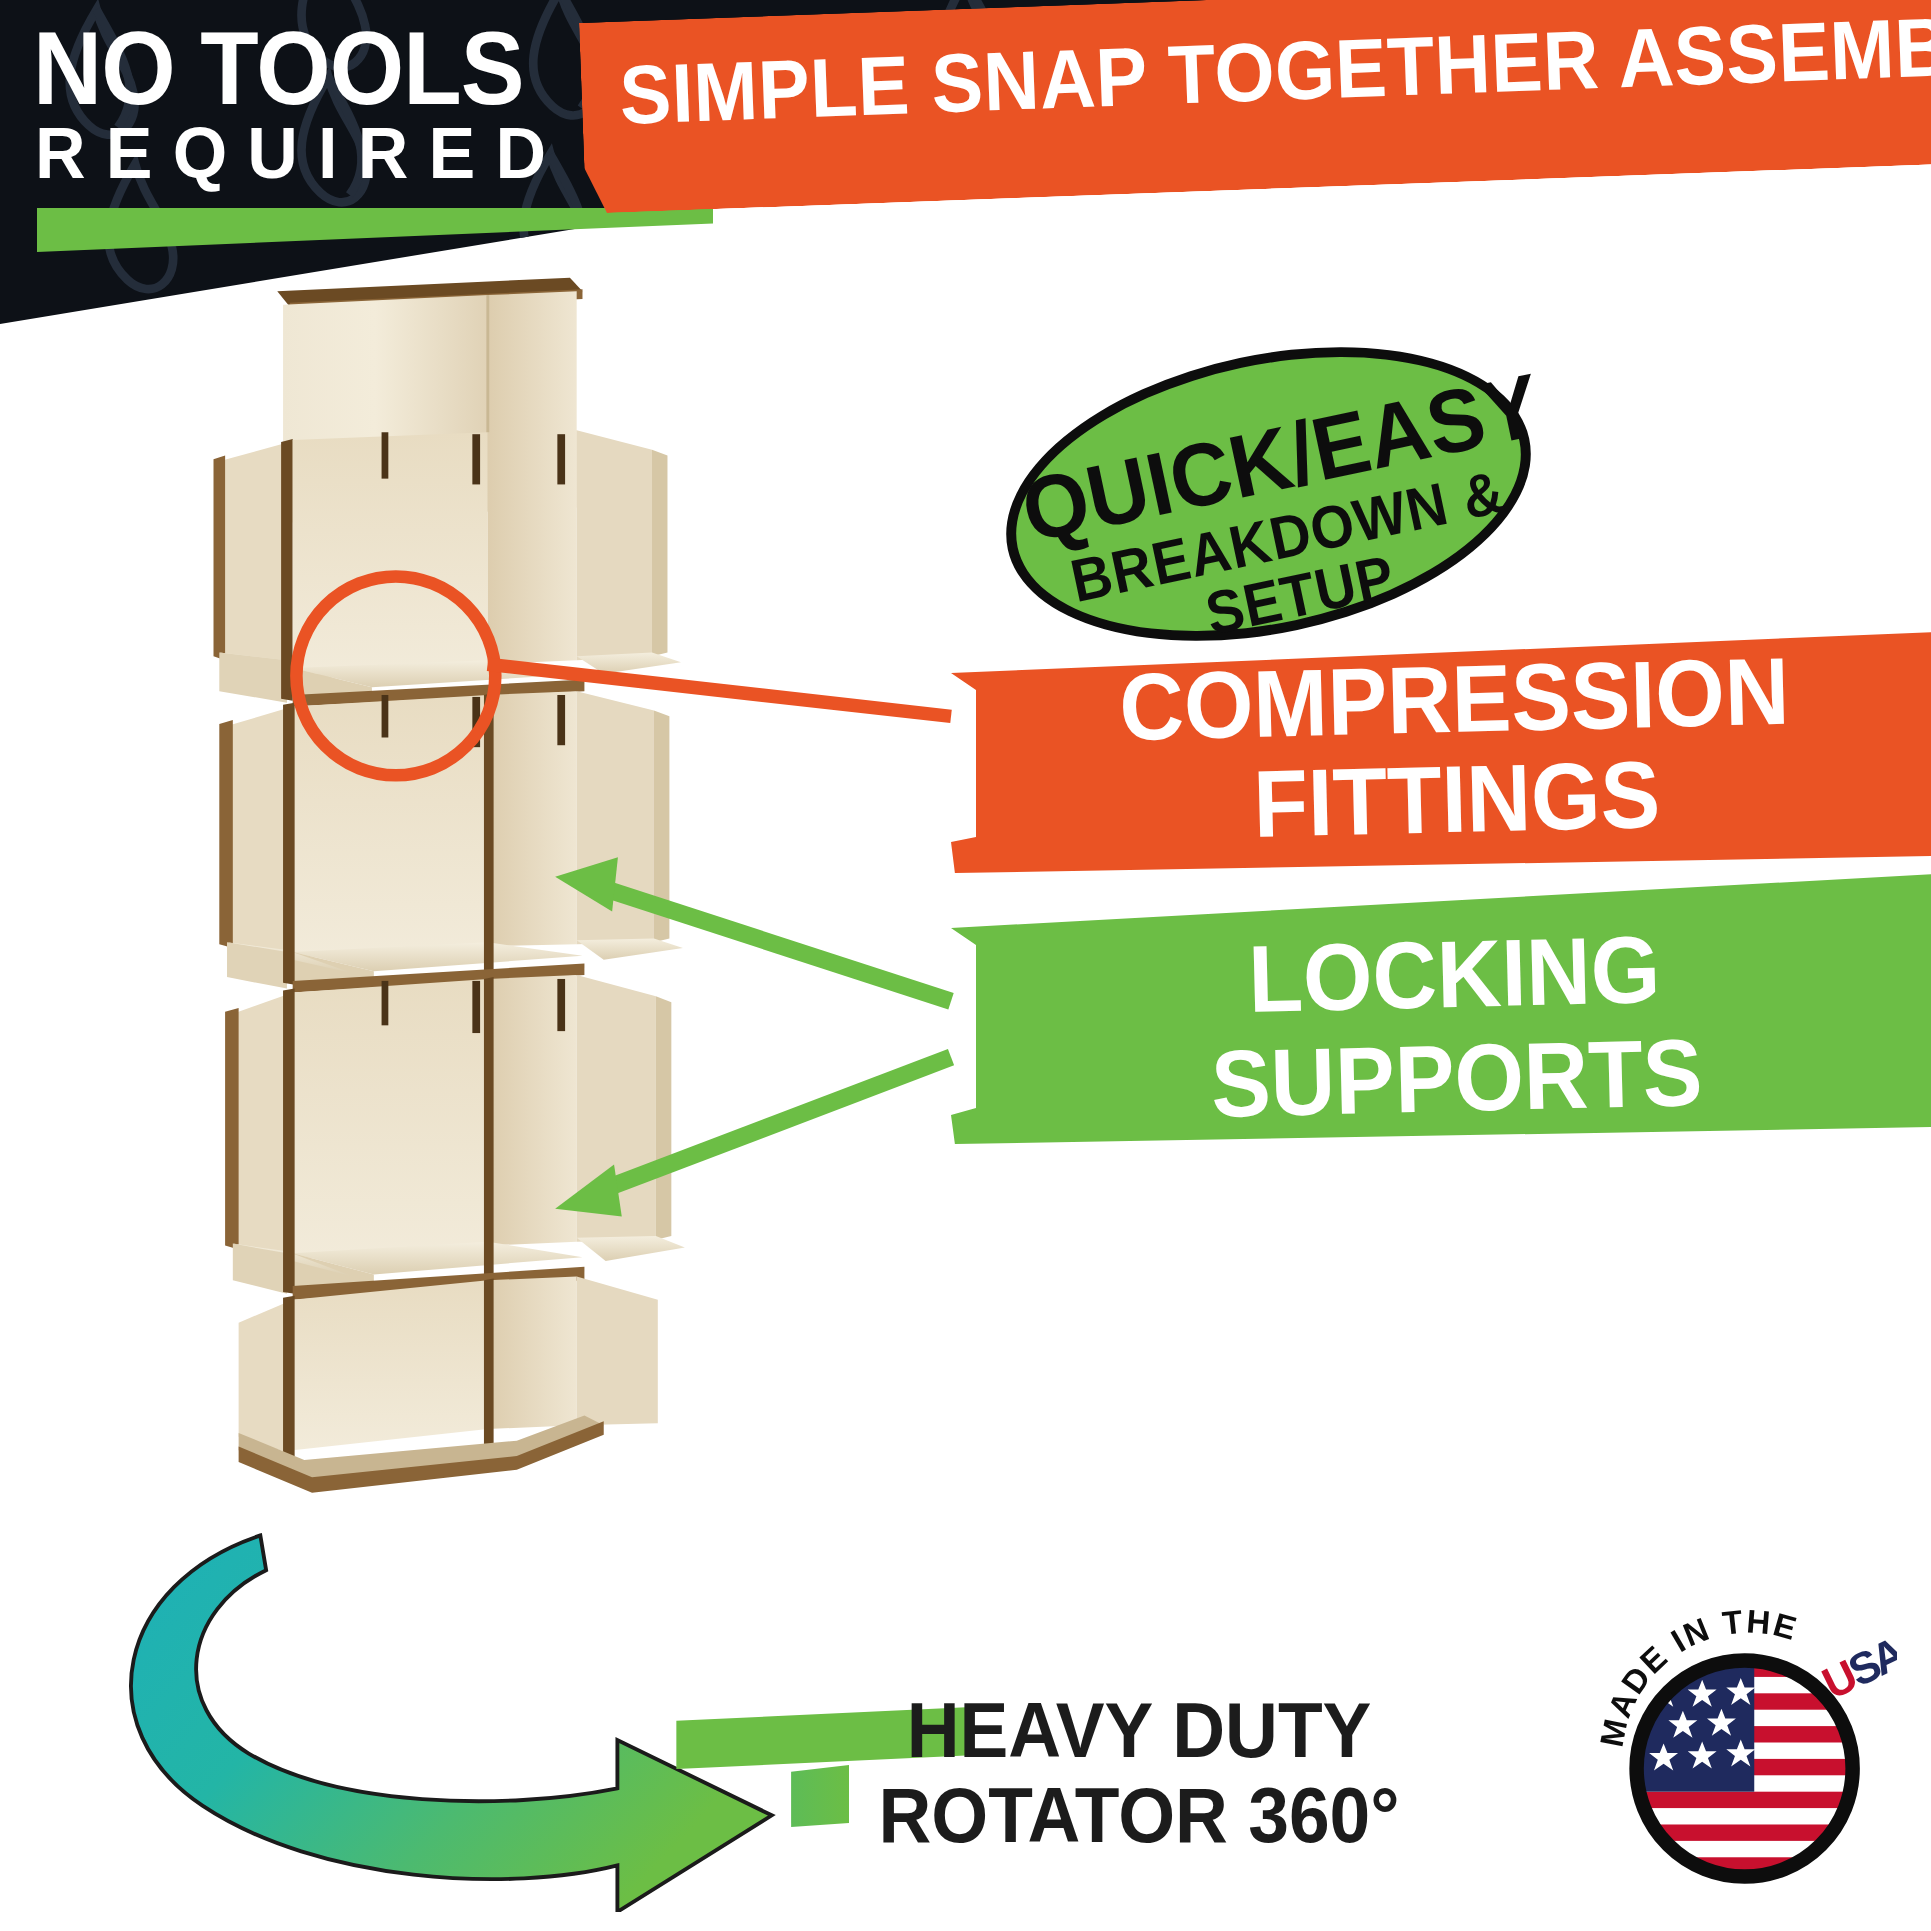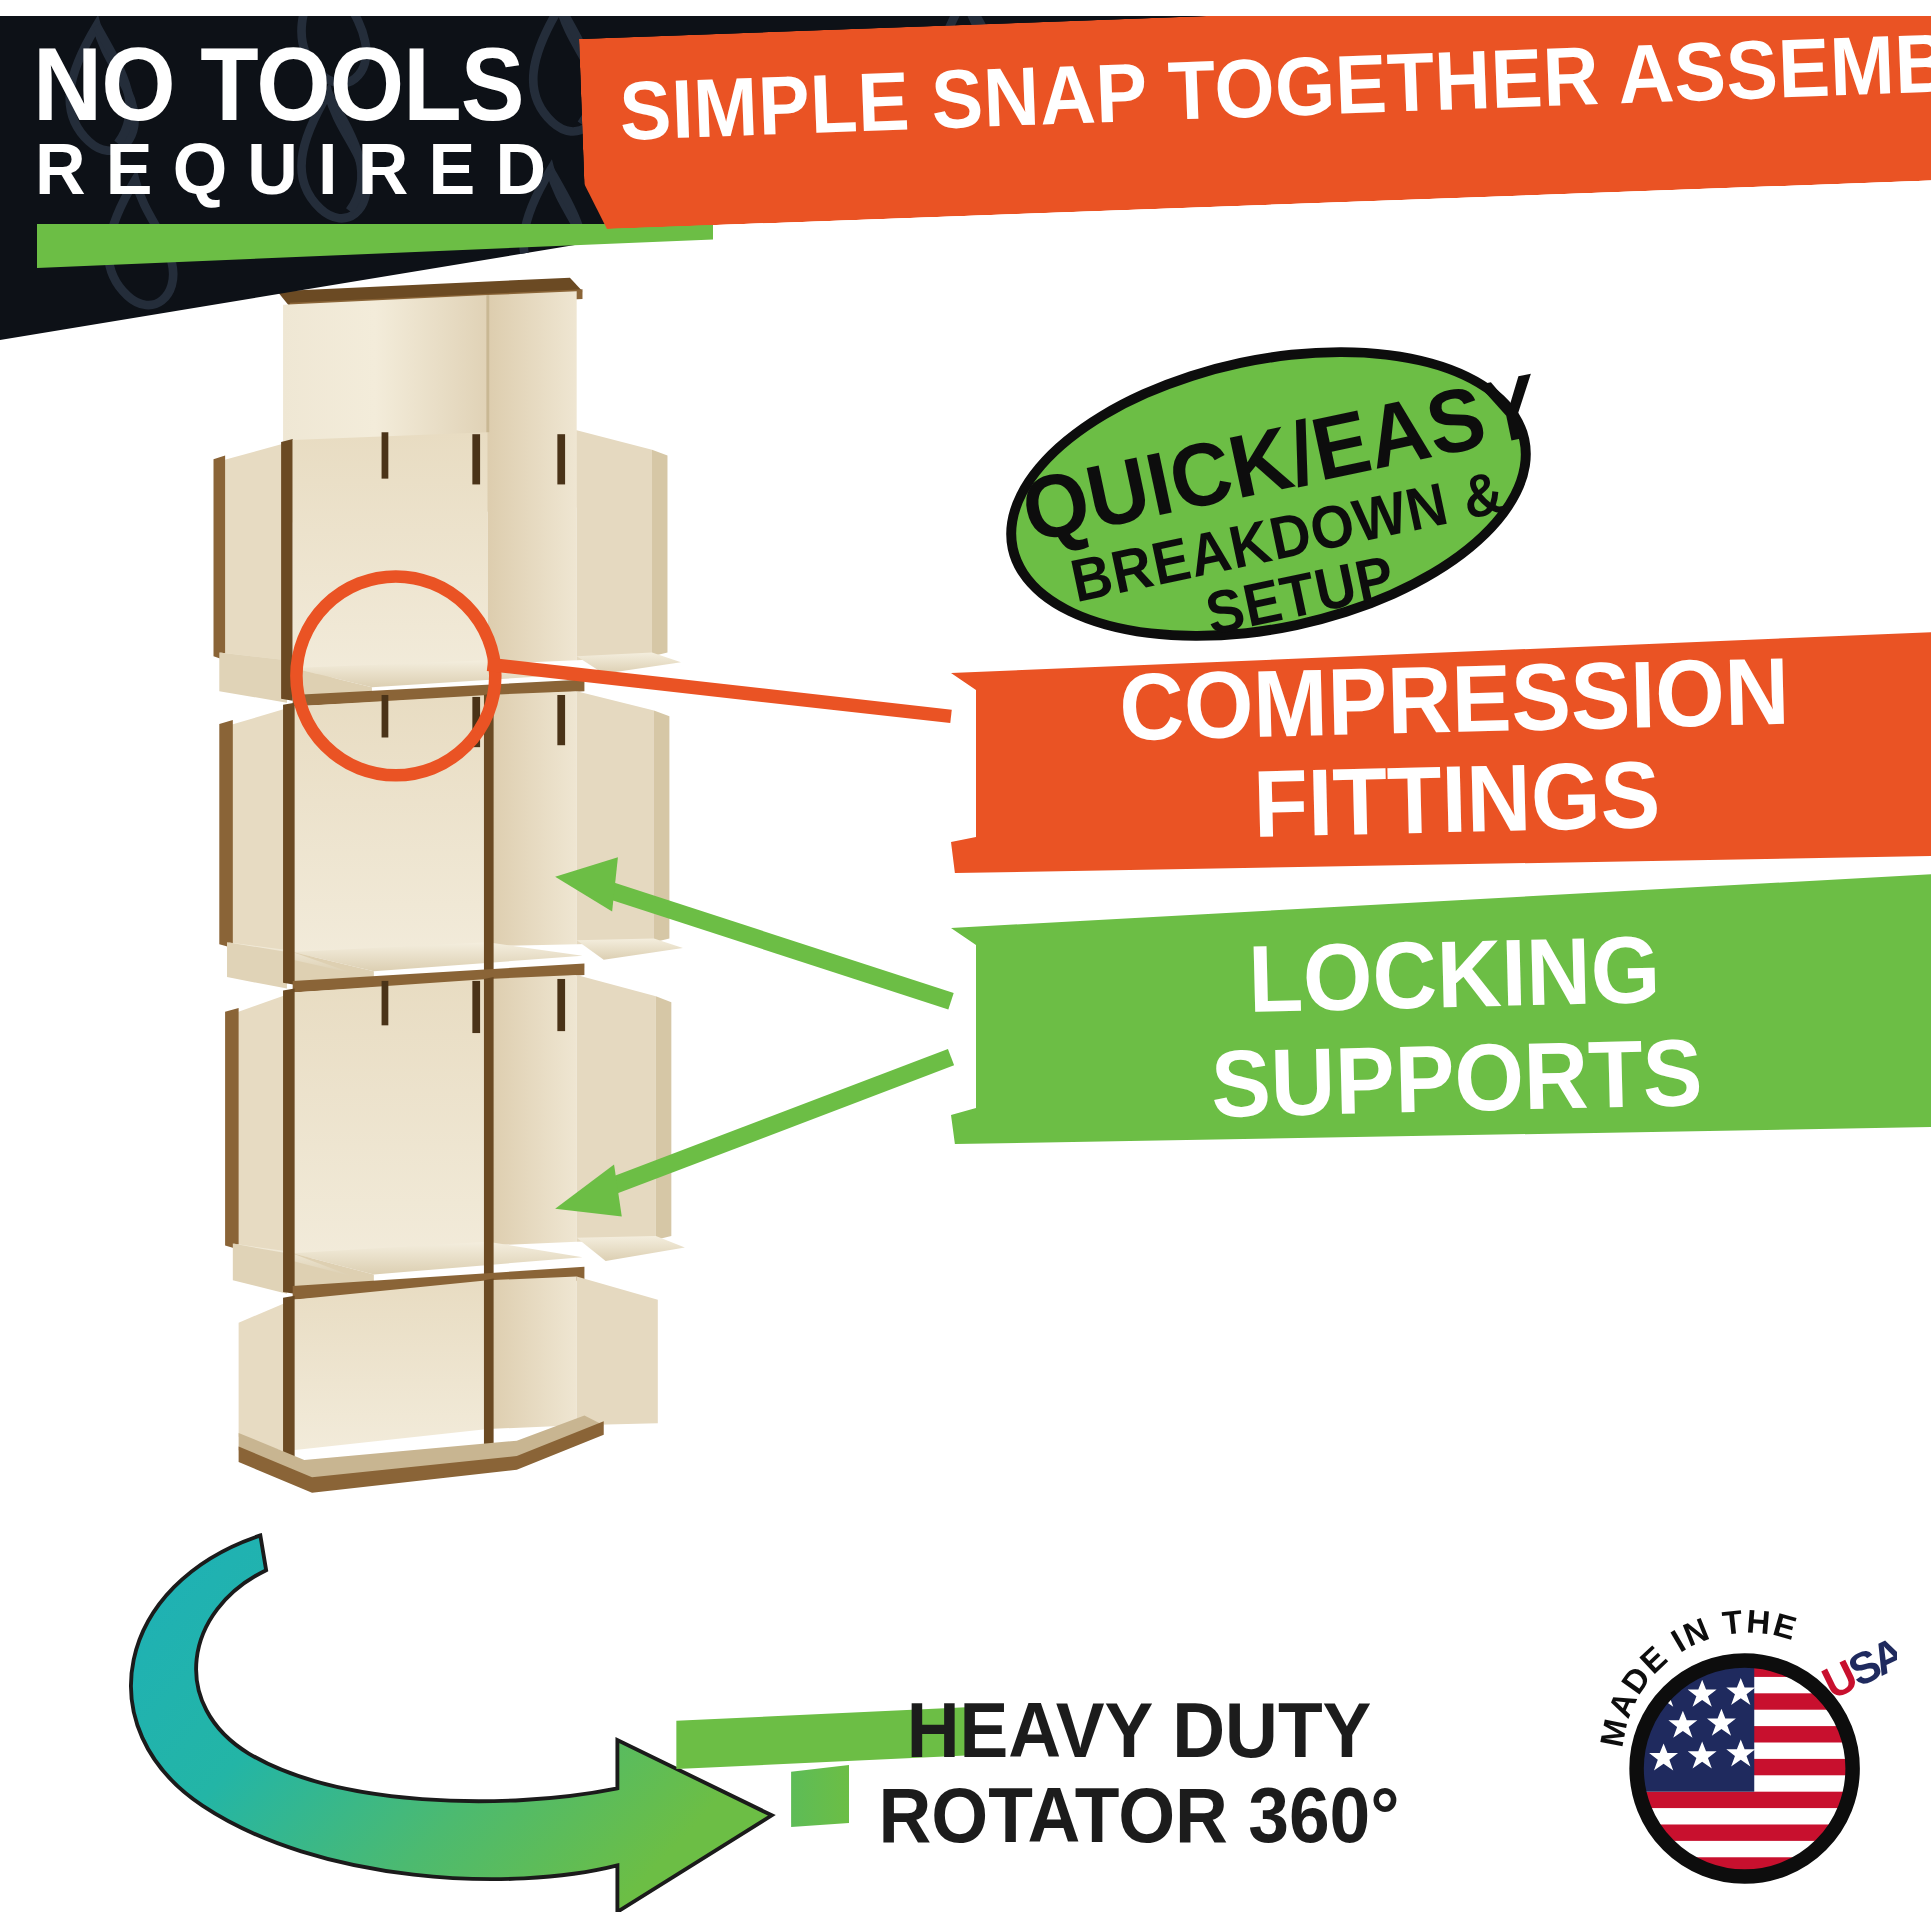--- a/index.html
+++ b/index.html
@@ -4,21 +4,21 @@
 <title>Product Feature Graphic</title>
 <style>
   html,body{margin:0;padding:0;}
   body{
     width:1931px;height:1931px;overflow:hidden;background:#ffffff;
     font-family:"Liberation Sans", sans-serif;position:relative;
   }
   #stage{position:absolute;left:0;top:0;width:1931px;height:1931px;}
 
   
-  .header-wrap{position:absolute;left:0;top:16px;width:1931px;height:328px;overflow:hidden;}
+  .header-wrap{position:absolute;left:0;top:0;width:1931px;height:328px;overflow:hidden;}
   .header-black{
     position:absolute;left:0;top:0;width:1931px;height:328px;
     background:#0d1117;
     -webkit-clip-path:polygon(0 0,1931px 0,1931px 4.8px,0 324px);
     clip-path:polygon(0 0,1931px 0,1931px 4.8px,0 324px);
   }
   .flame-pattern{
     position:absolute;left:0;top:0;width:1931px;height:328px;
     -webkit-clip-path:polygon(0 0,1931px 0,1931px 4.8px,0 324px);
     clip-path:polygon(0 0,1931px 0,1931px 4.8px,0 324px);

